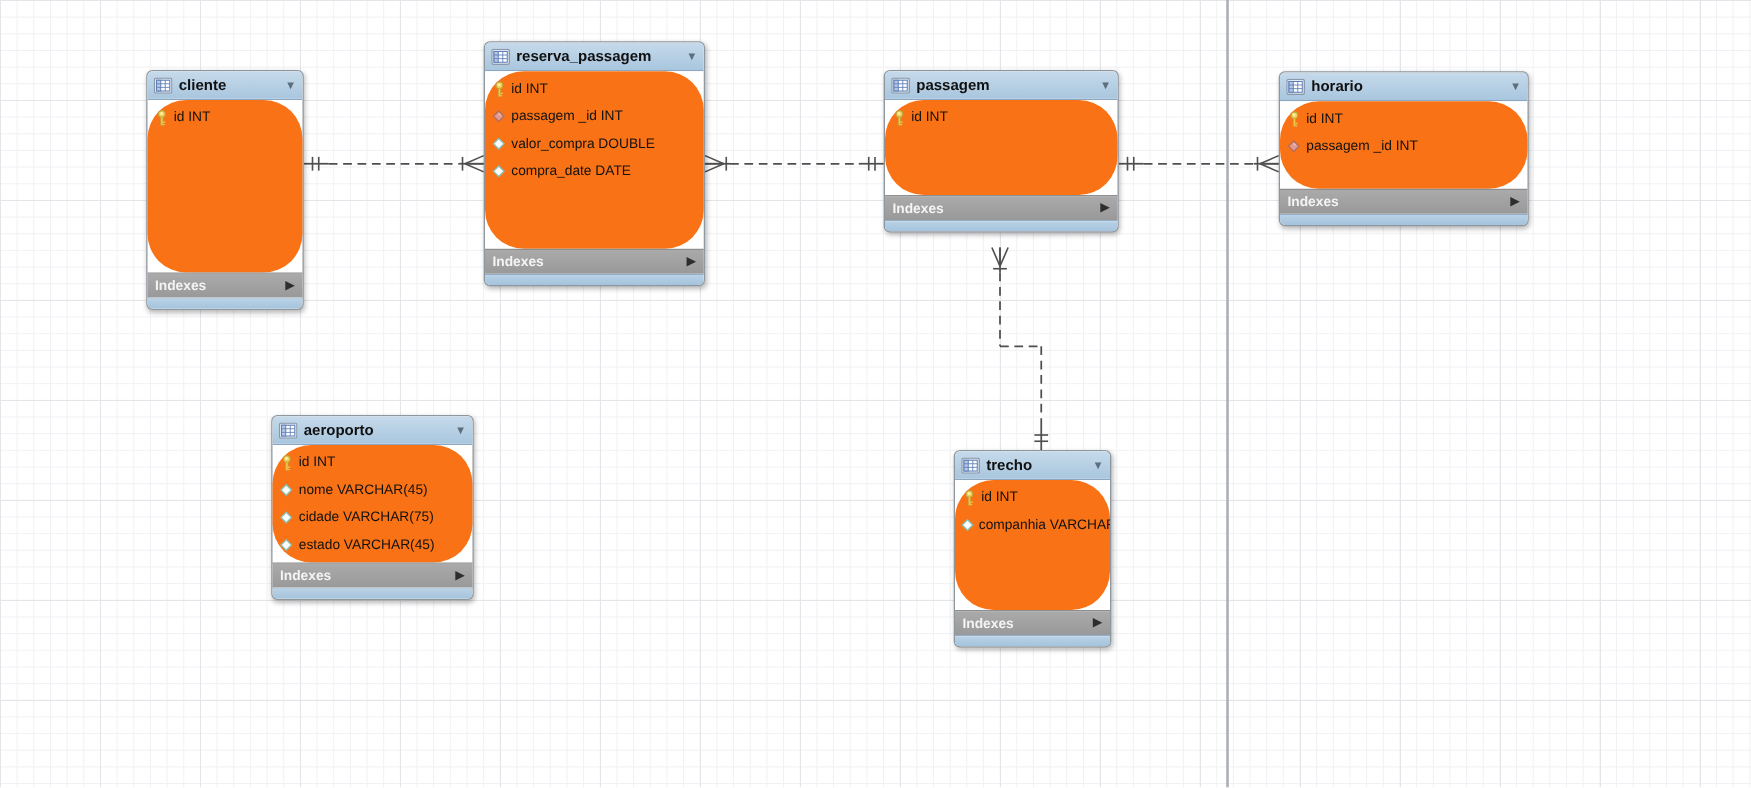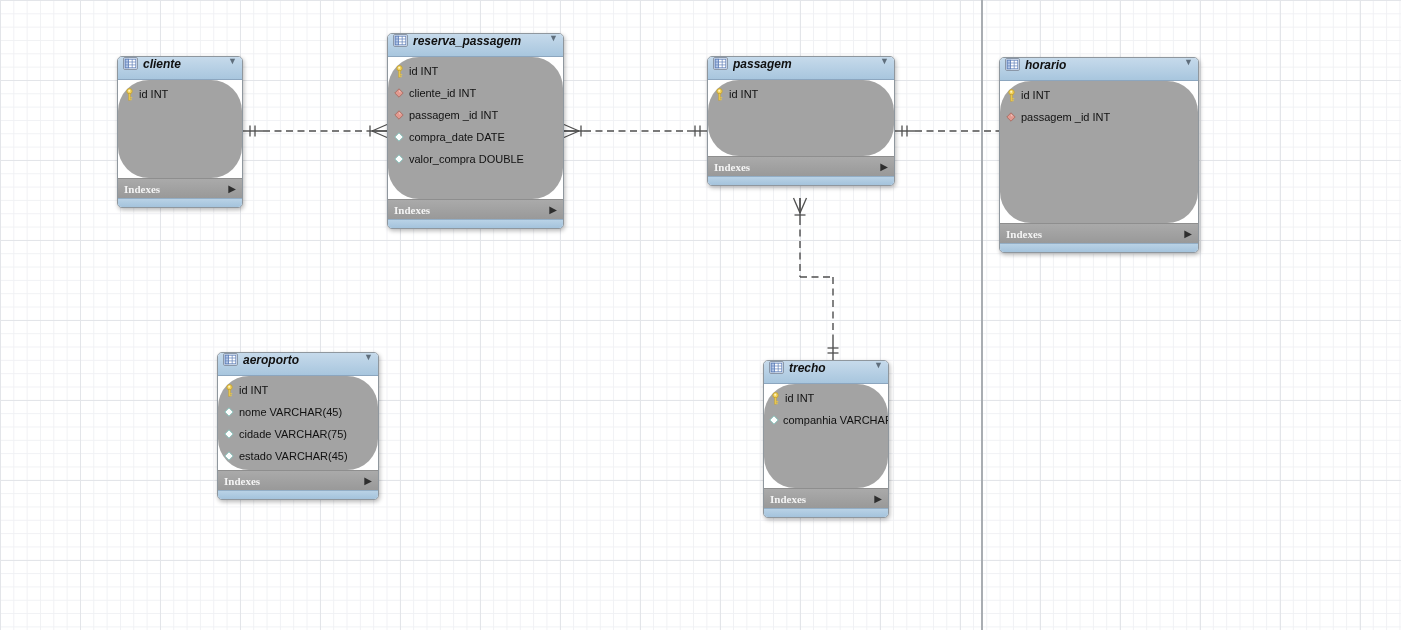--- a/index.html
+++ b/index.html
@@ -26,50 +26,49 @@
     position:absolute;z-index:3;
     display:flex;flex-direction:column;
     background:#ffffff;
     border:1px solid #8f979e;
     border-radius:5px;
     box-shadow:1px 2px 4px rgba(0,0,0,0.28);
     box-sizing:border-box;
   }
   .table-header{
     height:22px;flex:0 0 22px;
-    display:flex;align-items:flex-start;
+    display:flex;align-items:center;
     background:linear-gradient(#c6daeb,#a8c6de);
     border-bottom:1px solid #8ca6bf;
     border-radius:4px 4px 0 0;
-    padding:0 5px;cursor:default;font-style:italic;
+    padding:0 5px;cursor:default;
   }
   .table-icon{display:inline-flex;margin-right:5px;}
   .table-title{
     font-size:12px;font-weight:bold;color:#101010;
     flex:1;white-space:nowrap;overflow:hidden;
   }
   .collapse-triangle{
     font-size:9px;color:#5f6e7c;line-height:1;margin-left:4px;
   }
   .table-body{
-    flex:1 1 auto;background:#a3a3a3;overflow:hidden;padding-top:3px;border-radius:31px;
+    flex:1 1 auto;background:#f97316;overflow:hidden;padding-top:3px;border-radius:31px;
   }
   .column-row{
     height:22px;display:flex;align-items:center;
     padding-left:5px;white-space:nowrap;
   }
   .col-icon{display:inline-flex;width:12px;justify-content:center;margin-right:4px;}
   .col-text{font-size:11px;color:#111111;}
   .indexes-bar{
     flex:0 0 19px;height:19px;
     display:flex;align-items:center;
     background:linear-gradient(#aaaaaa,#999999);
     border-top:1px solid #8e8e8e;
     padding:0 6px;
-    font-family:Liberation Serif, serif;
   }
   .indexes-label{
     flex:1;font-size:11px;font-weight:bold;color:#f4f4f4;
   }
   .indexes-arrow{font-size:10px;color:#2e2e2e;line-height:1;}
   .table-footer{
     flex:0 0 8px;height:8px;
     background:linear-gradient(#b9d2e6,#a4c3dc);
     border-top:1px solid #93aec6;
     border-radius:0 0 4px 4px;
@@ -114,21 +113,21 @@
       <line x1="800" y1="198" x2="800" y2="218" stroke="#4f4f4f" stroke-width="1.4"></line>
       <line x1="800" y1="213" x2="793.5" y2="198" stroke="#4f4f4f" stroke-width="1.3"></line>
       <line x1="800" y1="213" x2="806.5" y2="198" stroke="#4f4f4f" stroke-width="1.3"></line>
       <line x1="800" y1="213" x2="800" y2="198" stroke="#4f4f4f" stroke-width="1.3"></line>
       <line x1="794.5" y1="215" x2="805.5" y2="215" stroke="#4f4f4f" stroke-width="1.3"></line>
       <line x1="833" y1="360" x2="833" y2="340" stroke="#4f4f4f" stroke-width="1.4"></line>
       <line x1="838.5" y1="353" x2="827.5" y2="353" stroke="#4f4f4f" stroke-width="1.3"></line>
       <line x1="838.5" y1="348" x2="827.5" y2="348" stroke="#4f4f4f" stroke-width="1.3"></line>
     </svg>
   <div id="tables-root">
-  <div class="table" style="left: 117px; top: 56px; width: 126px; height: 152px;">
+  <div class="table" style="left: 117px; top: 56px; width: 126px; height: 192px;">
     <div class="table-header">
       <span class="table-icon">
             <svg width="15" height="13" viewBox="0 0 15 13">
               <rect x="0.5" y="0.5" width="14" height="12" rx="1.5" fill="#dde6f1" stroke="#8a97a8"></rect>
               <rect x="2.2" y="2.2" width="10.6" height="8.6" fill="#ffffff" stroke="#5f7fb8" stroke-width="0.8"></rect>
               <rect x="2.2" y="2.2" width="3.4" height="8.6" fill="#b4c7e7" stroke="#5f7fb8" stroke-width="0.8"></rect>
               <line x1="2.2" y1="5" x2="12.8" y2="5" stroke="#5f7fb8" stroke-width="0.7"></line>
               <line x1="2.2" y1="7.9" x2="12.8" y2="7.9" stroke="#5f7fb8" stroke-width="0.7"></line>
               <line x1="9.2" y1="2.2" x2="9.2" y2="10.8" stroke="#5f7fb8" stroke-width="0.7"></line>
             </svg>
@@ -185,137 +184,128 @@
             </span>
             <span class="col-text">id INT</span>
           </div>
           <div class="column-row">
             <span class="col-icon">
               <svg width="10" height="10" viewBox="0 0 10 10">
                 <polygon points="5,0.8 9.2,5 5,9.2 0.8,5" fill="#e29a90" stroke="#a86c62" stroke-width="0.9"></polygon>
                 <polygon points="5,2 7.2,4.2 5,4.2" fill="#efc0ba"></polygon>
               </svg>
             </span>
-            <span class="col-text">cliente_id INT</span>
+            <span class="col-text">passagem _id INT</span>
+          </div>
+          <div class="column-row">
+            <span class="col-icon">
+              <svg width="10" height="10" viewBox="0 0 10 10">
+                <polygon points="5,0.8 9.2,5 5,9.2 0.8,5" fill="#fdfefe" stroke="#85c1ba" stroke-width="1"></polygon>
+              </svg>
+            </span>
+            <span class="col-text">valor_compra DOUBLE</span>
+          </div>
+          <div class="column-row">
+            <span class="col-icon">
+              <svg width="10" height="10" viewBox="0 0 10 10">
+                <polygon points="5,0.8 9.2,5 5,9.2 0.8,5" fill="#fdfefe" stroke="#85c1ba" stroke-width="1"></polygon>
+              </svg>
+            </span>
+            <span class="col-text">compra_date DATE</span>
+          </div>
+        </div>
+    <div class="indexes-bar">
+      <span class="indexes-label">Indexes</span>
+      <span class="indexes-arrow">▶</span>
+    </div>
+    <div class="table-footer"></div>
+  </div>
+
+  <div class="table" style="left: 707px; top: 56px; width: 188px; height: 130px;">
+    <div class="table-header">
+      <span class="table-icon">
+            <svg width="15" height="13" viewBox="0 0 15 13">
+              <rect x="0.5" y="0.5" width="14" height="12" rx="1.5" fill="#dde6f1" stroke="#8a97a8"></rect>
+              <rect x="2.2" y="2.2" width="10.6" height="8.6" fill="#ffffff" stroke="#5f7fb8" stroke-width="0.8"></rect>
+              <rect x="2.2" y="2.2" width="3.4" height="8.6" fill="#b4c7e7" stroke="#5f7fb8" stroke-width="0.8"></rect>
+              <line x1="2.2" y1="5" x2="12.8" y2="5" stroke="#5f7fb8" stroke-width="0.7"></line>
+              <line x1="2.2" y1="7.9" x2="12.8" y2="7.9" stroke="#5f7fb8" stroke-width="0.7"></line>
+              <line x1="9.2" y1="2.2" x2="9.2" y2="10.8" stroke="#5f7fb8" stroke-width="0.7"></line>
+            </svg>
+          </span>
+      <span class="table-title">passagem</span>
+      <span class="collapse-triangle">▼</span>
+    </div>
+    <div class="table-body">
+          <div class="column-row">
+            <span class="col-icon">
+              <svg width="9" height="13" viewBox="0 0 9 13">
+                <circle cx="4.5" cy="3.2" r="2.7" fill="#f2d25a" stroke="#c3a035" stroke-width="0.9"></circle>
+                <circle cx="4.2" cy="2.8" r="1" fill="#fdf3c4"></circle>
+                <rect x="3.6" y="5.6" width="1.8" height="6.6" fill="#e9c84e" stroke="#c3a035" stroke-width="0.5"></rect>
+                <rect x="5.3" y="9.2" width="1.9" height="1.1" fill="#e9c84e"></rect>
+                <rect x="5.3" y="11.1" width="1.4" height="1.1" fill="#e9c84e"></rect>
+              </svg>
+            </span>
+            <span class="col-text">id INT</span>
+          </div>
+        </div>
+    <div class="indexes-bar">
+      <span class="indexes-label">Indexes</span>
+      <span class="indexes-arrow">▶</span>
+    </div>
+    <div class="table-footer"></div>
+  </div>
+
+  <div class="table" style="left: 1023px; top: 57px; width: 200px; height: 124px;">
+    <div class="table-header">
+      <span class="table-icon">
+            <svg width="15" height="13" viewBox="0 0 15 13">
+              <rect x="0.5" y="0.5" width="14" height="12" rx="1.5" fill="#dde6f1" stroke="#8a97a8"></rect>
+              <rect x="2.2" y="2.2" width="10.6" height="8.6" fill="#ffffff" stroke="#5f7fb8" stroke-width="0.8"></rect>
+              <rect x="2.2" y="2.2" width="3.4" height="8.6" fill="#b4c7e7" stroke="#5f7fb8" stroke-width="0.8"></rect>
+              <line x1="2.2" y1="5" x2="12.8" y2="5" stroke="#5f7fb8" stroke-width="0.7"></line>
+              <line x1="2.2" y1="7.9" x2="12.8" y2="7.9" stroke="#5f7fb8" stroke-width="0.7"></line>
+              <line x1="9.2" y1="2.2" x2="9.2" y2="10.8" stroke="#5f7fb8" stroke-width="0.7"></line>
+            </svg>
+          </span>
+      <span class="table-title">horario</span>
+      <span class="collapse-triangle">▼</span>
+    </div>
+    <div class="table-body">
+          <div class="column-row">
+            <span class="col-icon">
+              <svg width="9" height="13" viewBox="0 0 9 13">
+                <circle cx="4.5" cy="3.2" r="2.7" fill="#f2d25a" stroke="#c3a035" stroke-width="0.9"></circle>
+                <circle cx="4.2" cy="2.8" r="1" fill="#fdf3c4"></circle>
+                <rect x="3.6" y="5.6" width="1.8" height="6.6" fill="#e9c84e" stroke="#c3a035" stroke-width="0.5"></rect>
+                <rect x="5.3" y="9.2" width="1.9" height="1.1" fill="#e9c84e"></rect>
+                <rect x="5.3" y="11.1" width="1.4" height="1.1" fill="#e9c84e"></rect>
+              </svg>
+            </span>
+            <span class="col-text">id INT</span>
           </div>
           <div class="column-row">
             <span class="col-icon">
               <svg width="10" height="10" viewBox="0 0 10 10">
                 <polygon points="5,0.8 9.2,5 5,9.2 0.8,5" fill="#e29a90" stroke="#a86c62" stroke-width="0.9"></polygon>
                 <polygon points="5,2 7.2,4.2 5,4.2" fill="#efc0ba"></polygon>
               </svg>
             </span>
             <span class="col-text">passagem _id INT</span>
           </div>
-          <div class="column-row">
-            <span class="col-icon">
-              <svg width="10" height="10" viewBox="0 0 10 10">
-                <polygon points="5,0.8 9.2,5 5,9.2 0.8,5" fill="#fdfefe" stroke="#85c1ba" stroke-width="1"></polygon>
-              </svg>
-            </span>
-            <span class="col-text">compra_date DATE</span>
-          </div>
-          <div class="column-row">
-            <span class="col-icon">
-              <svg width="10" height="10" viewBox="0 0 10 10">
-                <polygon points="5,0.8 9.2,5 5,9.2 0.8,5" fill="#fdfefe" stroke="#85c1ba" stroke-width="1"></polygon>
-              </svg>
-            </span>
-            <span class="col-text">valor_compra DOUBLE</span>
-          </div>
-        </div>
-    <div class="indexes-bar">
-      <span class="indexes-label">Indexes</span>
-      <span class="indexes-arrow">▶</span>
-    </div>
-    <div class="table-footer"></div>
-  </div>
-
-  <div class="table" style="left: 707px; top: 56px; width: 188px; height: 130px;">
-    <div class="table-header">
-      <span class="table-icon">
-            <svg width="15" height="13" viewBox="0 0 15 13">
-              <rect x="0.5" y="0.5" width="14" height="12" rx="1.5" fill="#dde6f1" stroke="#8a97a8"></rect>
-              <rect x="2.2" y="2.2" width="10.6" height="8.6" fill="#ffffff" stroke="#5f7fb8" stroke-width="0.8"></rect>
-              <rect x="2.2" y="2.2" width="3.4" height="8.6" fill="#b4c7e7" stroke="#5f7fb8" stroke-width="0.8"></rect>
-              <line x1="2.2" y1="5" x2="12.8" y2="5" stroke="#5f7fb8" stroke-width="0.7"></line>
-              <line x1="2.2" y1="7.9" x2="12.8" y2="7.9" stroke="#5f7fb8" stroke-width="0.7"></line>
-              <line x1="9.2" y1="2.2" x2="9.2" y2="10.8" stroke="#5f7fb8" stroke-width="0.7"></line>
-            </svg>
-          </span>
-      <span class="table-title">passagem</span>
-      <span class="collapse-triangle">▼</span>
-    </div>
-    <div class="table-body">
-          <div class="column-row">
-            <span class="col-icon">
-              <svg width="9" height="13" viewBox="0 0 9 13">
-                <circle cx="4.5" cy="3.2" r="2.7" fill="#f2d25a" stroke="#c3a035" stroke-width="0.9"></circle>
-                <circle cx="4.2" cy="2.8" r="1" fill="#fdf3c4"></circle>
-                <rect x="3.6" y="5.6" width="1.8" height="6.6" fill="#e9c84e" stroke="#c3a035" stroke-width="0.5"></rect>
-                <rect x="5.3" y="9.2" width="1.9" height="1.1" fill="#e9c84e"></rect>
-                <rect x="5.3" y="11.1" width="1.4" height="1.1" fill="#e9c84e"></rect>
-              </svg>
-            </span>
-            <span class="col-text">id INT</span>
-          </div>
-        </div>
-    <div class="indexes-bar">
-      <span class="indexes-label">Indexes</span>
-      <span class="indexes-arrow">▶</span>
-    </div>
-    <div class="table-footer"></div>
-  </div>
-
-  <div class="table" style="left: 999px; top: 57px; width: 200px; height: 196px;">
-    <div class="table-header">
-      <span class="table-icon">
-            <svg width="15" height="13" viewBox="0 0 15 13">
-              <rect x="0.5" y="0.5" width="14" height="12" rx="1.5" fill="#dde6f1" stroke="#8a97a8"></rect>
-              <rect x="2.2" y="2.2" width="10.6" height="8.6" fill="#ffffff" stroke="#5f7fb8" stroke-width="0.8"></rect>
-              <rect x="2.2" y="2.2" width="3.4" height="8.6" fill="#b4c7e7" stroke="#5f7fb8" stroke-width="0.8"></rect>
-              <line x1="2.2" y1="5" x2="12.8" y2="5" stroke="#5f7fb8" stroke-width="0.7"></line>
-              <line x1="2.2" y1="7.9" x2="12.8" y2="7.9" stroke="#5f7fb8" stroke-width="0.7"></line>
-              <line x1="9.2" y1="2.2" x2="9.2" y2="10.8" stroke="#5f7fb8" stroke-width="0.7"></line>
-            </svg>
-          </span>
-      <span class="table-title">horario</span>
-      <span class="collapse-triangle">▼</span>
-    </div>
-    <div class="table-body">
-          <div class="column-row">
-            <span class="col-icon">
-              <svg width="9" height="13" viewBox="0 0 9 13">
-                <circle cx="4.5" cy="3.2" r="2.7" fill="#f2d25a" stroke="#c3a035" stroke-width="0.9"></circle>
-                <circle cx="4.2" cy="2.8" r="1" fill="#fdf3c4"></circle>
-                <rect x="3.6" y="5.6" width="1.8" height="6.6" fill="#e9c84e" stroke="#c3a035" stroke-width="0.5"></rect>
-                <rect x="5.3" y="9.2" width="1.9" height="1.1" fill="#e9c84e"></rect>
-                <rect x="5.3" y="11.1" width="1.4" height="1.1" fill="#e9c84e"></rect>
-              </svg>
-            </span>
-            <span class="col-text">id INT</span>
-          </div>
-          <div class="column-row">
-            <span class="col-icon">
-              <svg width="10" height="10" viewBox="0 0 10 10">
-                <polygon points="5,0.8 9.2,5 5,9.2 0.8,5" fill="#e29a90" stroke="#a86c62" stroke-width="0.9"></polygon>
-                <polygon points="5,2 7.2,4.2 5,4.2" fill="#efc0ba"></polygon>
-              </svg>
-            </span>
-            <span class="col-text">passagem _id INT</span>
-          </div>
-        </div>
-    <div class="indexes-bar">
-      <span class="indexes-label">Indexes</span>
-      <span class="indexes-arrow">▶</span>
-    </div>
-    <div class="table-footer"></div>
-  </div>
-
-  <div class="table" style="left: 217px; top: 332px; width: 162px; height: 148px; margin-top: 20px;">
+        </div>
+    <div class="indexes-bar">
+      <span class="indexes-label">Indexes</span>
+      <span class="indexes-arrow">▶</span>
+    </div>
+    <div class="table-footer"></div>
+  </div>
+
+  <div class="table" style="left: 217px; top: 332px; width: 162px; height: 148px;">
     <div class="table-header">
       <span class="table-icon">
             <svg width="15" height="13" viewBox="0 0 15 13">
               <rect x="0.5" y="0.5" width="14" height="12" rx="1.5" fill="#dde6f1" stroke="#8a97a8"></rect>
               <rect x="2.2" y="2.2" width="10.6" height="8.6" fill="#ffffff" stroke="#5f7fb8" stroke-width="0.8"></rect>
               <rect x="2.2" y="2.2" width="3.4" height="8.6" fill="#b4c7e7" stroke="#5f7fb8" stroke-width="0.8"></rect>
               <line x1="2.2" y1="5" x2="12.8" y2="5" stroke="#5f7fb8" stroke-width="0.7"></line>
               <line x1="2.2" y1="7.9" x2="12.8" y2="7.9" stroke="#5f7fb8" stroke-width="0.7"></line>
               <line x1="9.2" y1="2.2" x2="9.2" y2="10.8" stroke="#5f7fb8" stroke-width="0.7"></line>
             </svg>

